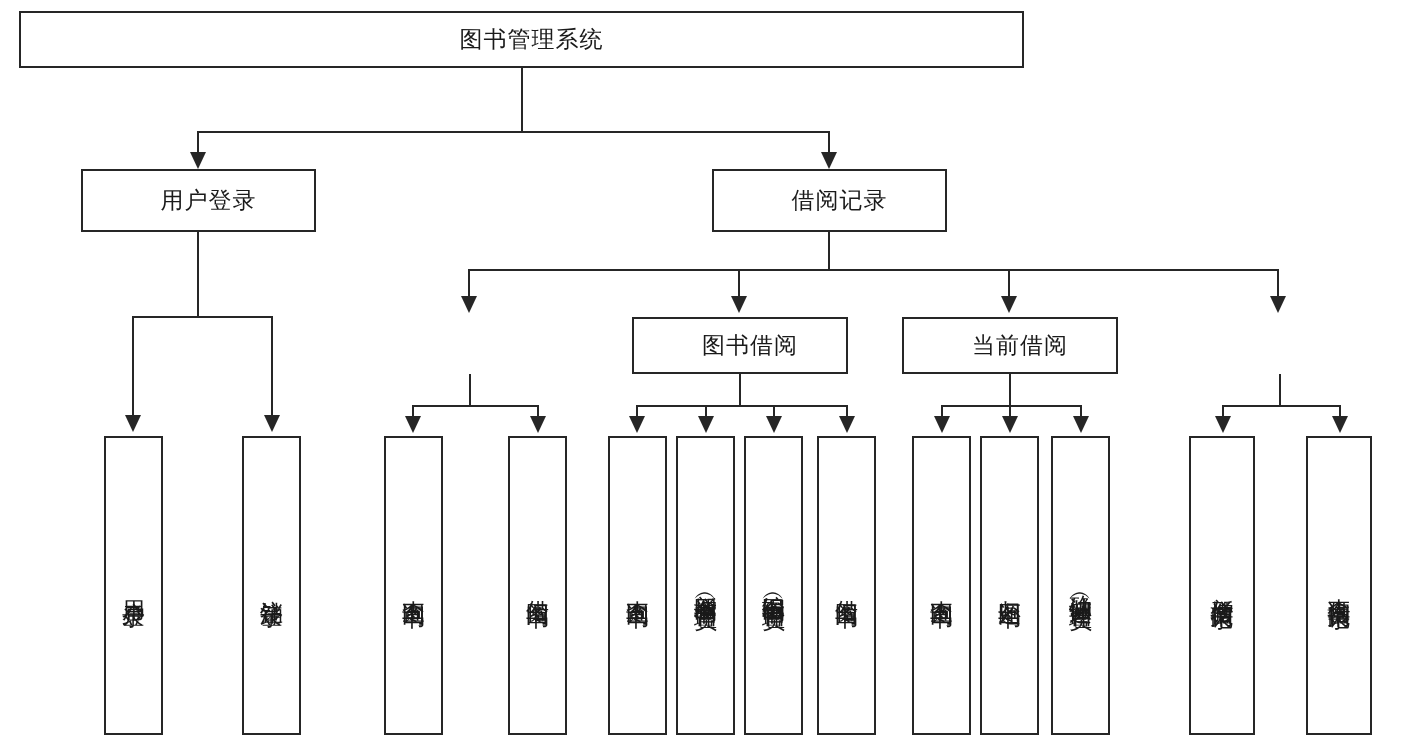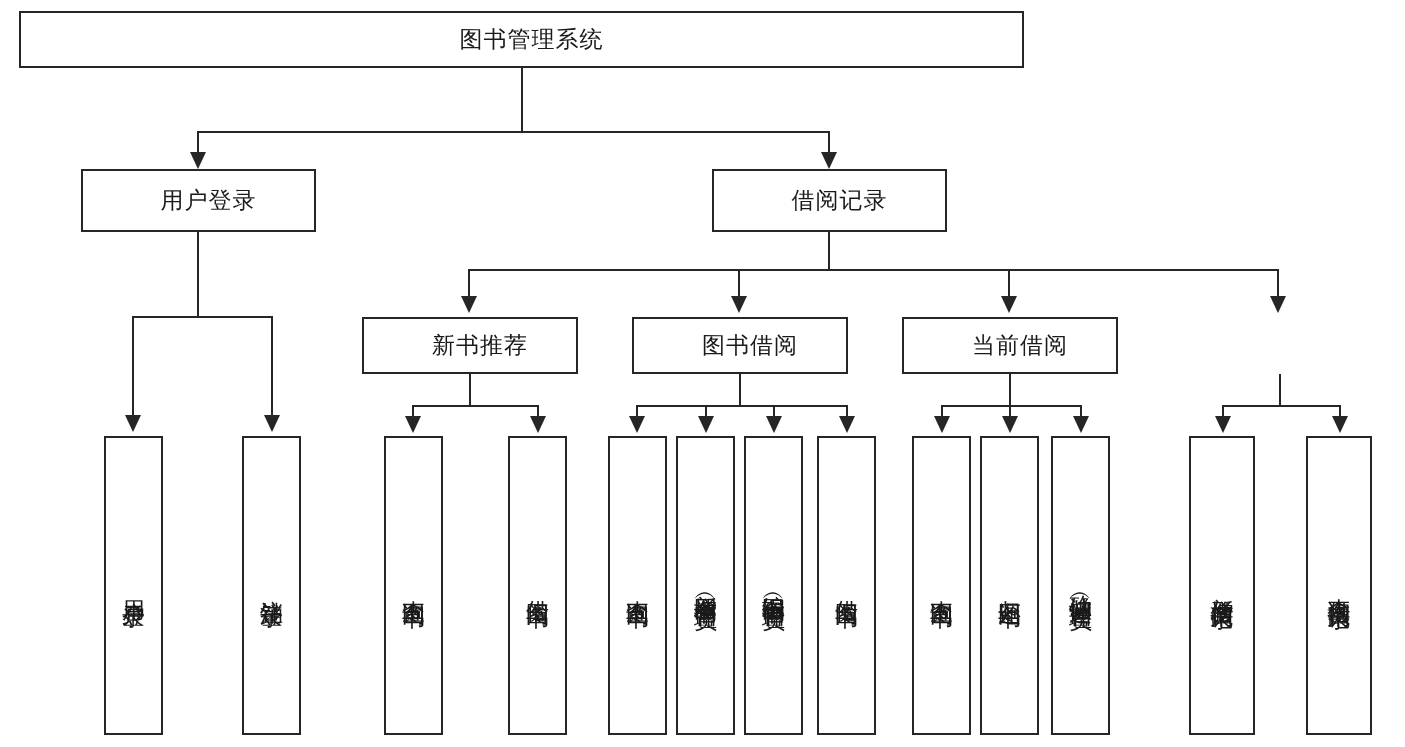--- a/index.html
+++ b/index.html
@@ -106,23 +106,20 @@
   <div class="line hline" style="left:468px; top:269px; width:811px; height:2px;"></div>
   <div class="line vline" style="left:468px; top:269px; width:2px; height:28px;"></div>
   <div class="arrow" style="left:461px; top:296px;"></div>
   <div class="line vline" style="left:738px; top:269px; width:2px; height:28px;"></div>
   <div class="arrow" style="left:731px; top:296px;"></div>
   <div class="line vline" style="left:1008px; top:269px; width:2px; height:28px;"></div>
   <div class="arrow" style="left:1001px; top:296px;"></div>
   <div class="line vline" style="left:1277px; top:269px; width:2px; height:28px;"></div>
   <div class="arrow" style="left:1270px; top:296px;"></div>
 
-  <div class="box horiz" style="left:362px; top:317px; width:216px; height:57px;">
-    <span>新书推荐</span>
-  </div>
   <div class="box horiz" style="left:902px; top:317px; width:216px; height:57px;">
     <span>当前借阅</span>
   </div>
   <div class="box horiz" style="left:632px; top:317px; width:216px; height:57px;">
     <span>图书借阅</span>
   </div>
 
   <div class="line vline" style="left:469px; top:374px; width:2px; height:32px;"></div>
   <div class="line hline" style="left:412px; top:405px; width:127px; height:2px;"></div>
   <div class="line vline" style="left:412px; top:405px; width:2px; height:12px;"></div>

